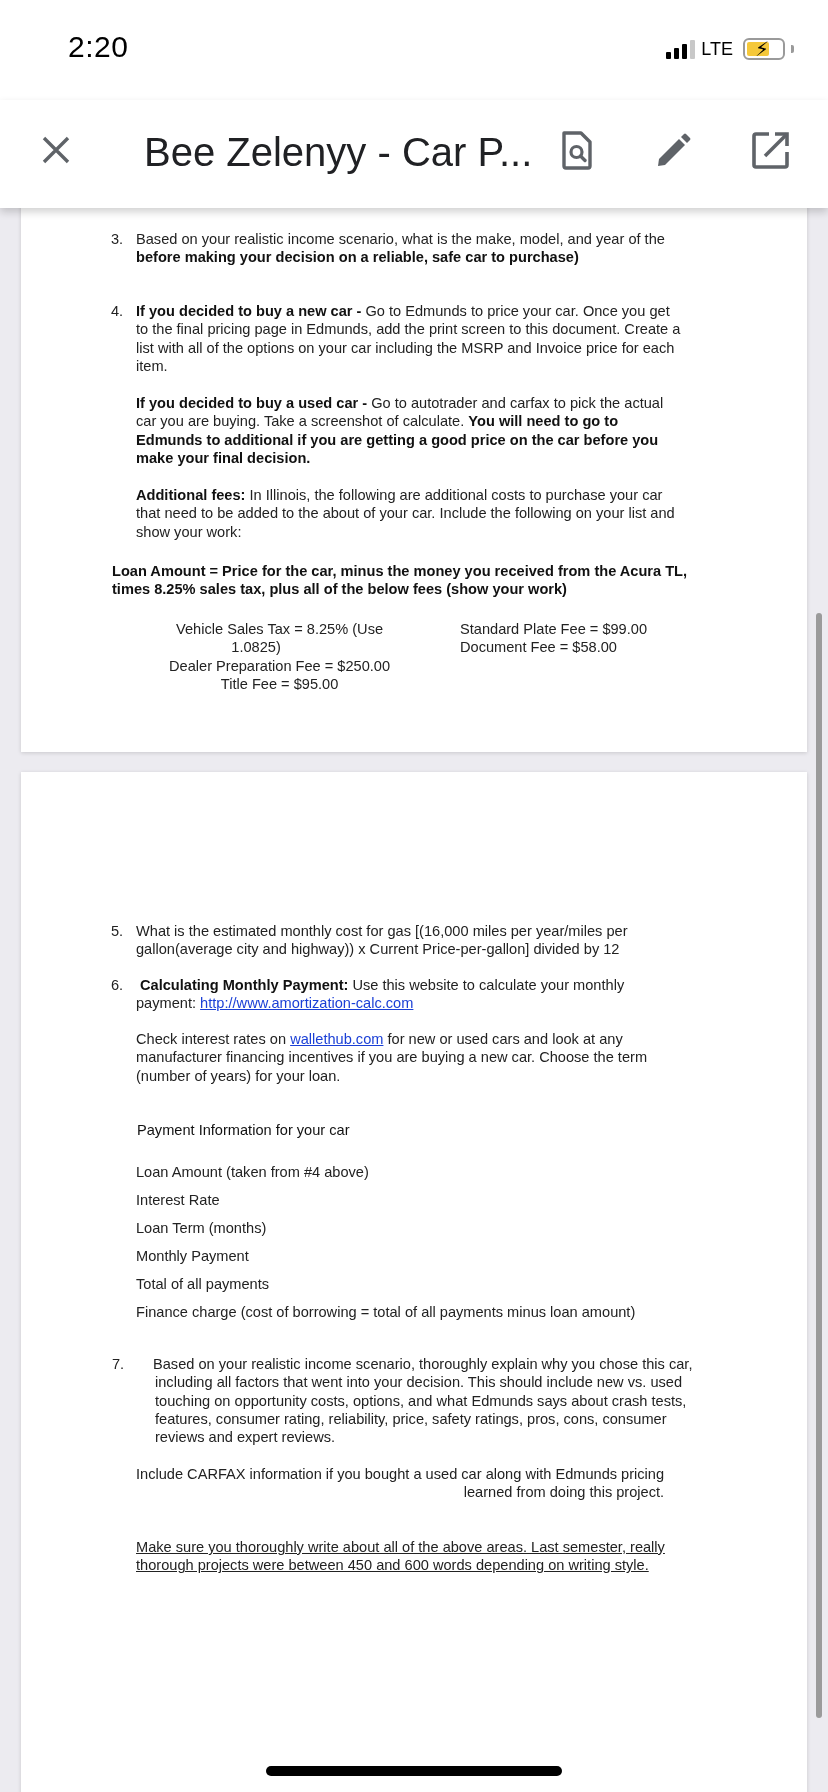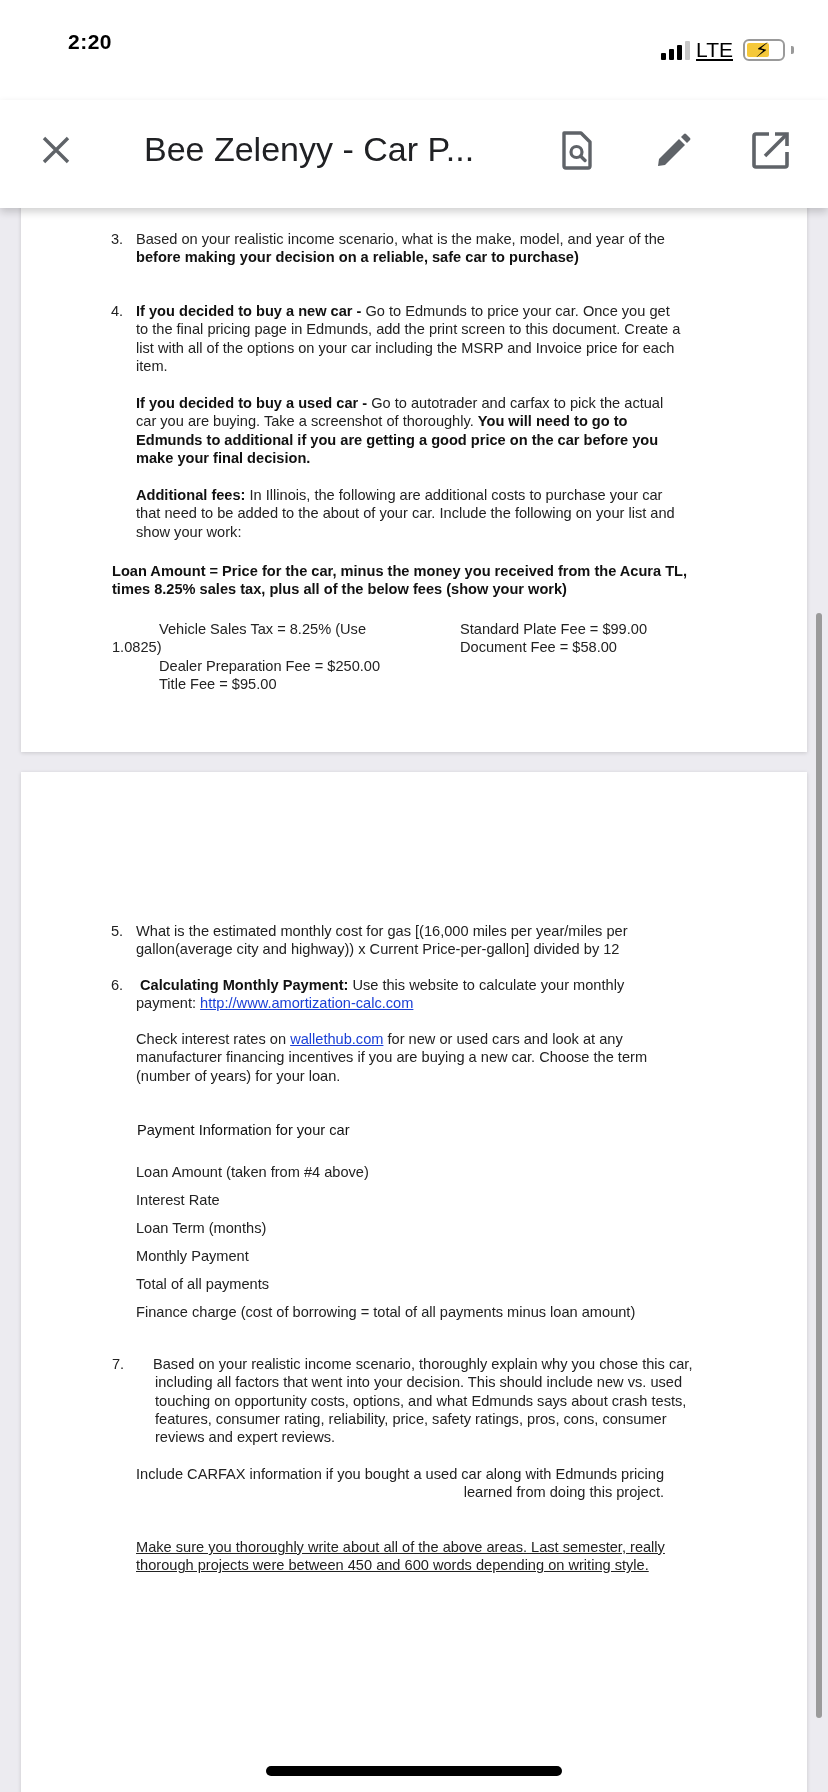--- a/index.html
+++ b/index.html
@@ -3,36 +3,36 @@
 <meta charset="utf-8">
 <style>
   html, body { margin:0; padding:0; }
   body {
     width:828px; height:1792px; overflow:hidden; position:relative;
     background:#ecebf0;
     font-family:"Liberation Sans", sans-serif;
   }
   
   .statusbar { position:absolute; left:0; top:0; width:828px; height:100px; background:#fff; z-index:5; }
-  .time { position:absolute; left:68px; top:30px; font-size:21px; font-weight:700; color:#000; letter-spacing:0.5px; font-family:"Liberation Sans", sans-serif; }
+  .time { position:absolute; left:68px; top:30px; font-size:30px; font-weight:400; color:#000; letter-spacing:0.5px; font-family:"Liberation Sans", sans-serif; }
   .status-right { position:absolute; right:34px; top:38px; display:flex; align-items:center; gap:6px; }
   .signal { display:flex; align-items:flex-end; gap:3px; height:20px; }
   .signal span { width:5px; background:#000; border-radius:1px; }
   .signal span.dim { background:#c8c8c8; }
-  .lte { font-size:21px; color:#000; margin-left:0; font-family:"Liberation Sans", sans-serif;text-decoration:underline; }
+  .lte { font-size:18px; color:#000; margin-left:0; font-family:"Liberation Sans", sans-serif; }
   .battery { position:relative; width:42px; height:22px; border:2px solid #9a9a9a; border-radius:6px; box-sizing:border-box; margin-left:4px; }
   .battery .fill { position:absolute; left:2px; top:2px; bottom:2px; width:22px; background:#f5c83a; border-radius:2px; }
   .battery .bolt { position:absolute; left:10px; top:-3px; font-size:20px; line-height:24px; color:#000; }
   .battery-tip { width:3px; height:8px; background:#9a9a9a; border-radius:0 2px 2px 0; }
 
   
   .appbar { position:absolute; left:0; top:100px; width:828px; height:108px; background:#fff; z-index:5;
     box-shadow:0 4px 8px rgba(0,0,0,0.18); }
   .close-btn { position:absolute; left:38px; top:132px; width:36px; height:36px; }
-  .doc-title { position:absolute; left:144px; top:130px; font-size:34px; color:#202124; font-family:"Liberation Sans", sans-serif; white-space:nowrap; }
+  .doc-title { position:absolute; left:144px; top:130px; font-size:40px; color:#202124; font-family:"Liberation Sans", sans-serif; white-space:nowrap; }
   .hdr-icon { position:absolute; top:128px; width:44px; height:44px; }
 
   
   .page { position:absolute; left:21px; width:786px; background:#fff; box-shadow:0 1px 4px rgba(0,0,0,0.15); }
   .page1 { top:150px; height:602px; }
   .page2 { top:772px; height:1030px; }
 
   .doc { position:absolute; font-size:14.6px; line-height:18.3px; color:#222; font-family:"Liberation Sans", sans-serif; }
   .doc b { color:#111; }
   .num { position:absolute; }
@@ -99,37 +99,37 @@
   <div style="margin-left:25px">
     <div><b>If you decided to buy a new car - </b><span>Go to Edmunds to price your car.  Once you get</span></div>
     <div>to the final pricing page in Edmunds, add the print screen to this document. Create a</div>
     <div>list with all of the options on your car including the MSRP and Invoice price for each</div>
     <div>item.</div>
   </div>
 </div>
 
 <div class="doc" style="left:136px; top:394px;">
   <div><b>If you decided to buy a used car - </b><span>Go to autotrader and carfax to pick the actual</span></div>
-  <div><span>car you are buying.  Take a screenshot of thoroughly.  </span><b>You will need to go to</b></div>
+  <div><span>car you are buying.  Take a screenshot of calculate.  </span><b>You will need to go to</b></div>
   <div><b>Edmunds to additional if you are getting a good price on the car before you</b></div>
   <div><b>make your final decision.</b></div>
 </div>
 
 <div class="doc" style="left:136px; top:486px;">
   <div><b>Additional fees:</b><span>  In Illinois, the following are additional costs to purchase your car</span></div>
   <div>that need to be added to the about of your car.  Include the following on your list and</div>
   <div>show your work:</div>
 </div>
 
 <div class="doc" style="left:112px; top:562px; font-weight:bold; color:#111;">
   <div>Loan Amount = Price for the car, minus the money you received from the Acura TL,</div>
   <div>times 8.25% sales tax, plus all of the below fees (show your work)</div>
 </div>
 
-<div class="doc" style="left:112px; top:620px;">
+<div class="doc" style="left:122px; top:620px;text-align:center;">
   <div style="padding-left:47px">Vehicle Sales Tax = 8.25% (Use</div>
   <div>1.0825)</div>
   <div style="padding-left:47px">Dealer Preparation Fee = $250.00</div>
   <div style="padding-left:47px">Title Fee = $95.00</div>
 </div>
 
 <div class="doc" style="left:460px; top:620px;">
   <div>Standard Plate Fee = $99.00</div>
   <div>Document Fee = $58.00</div>
 </div>

